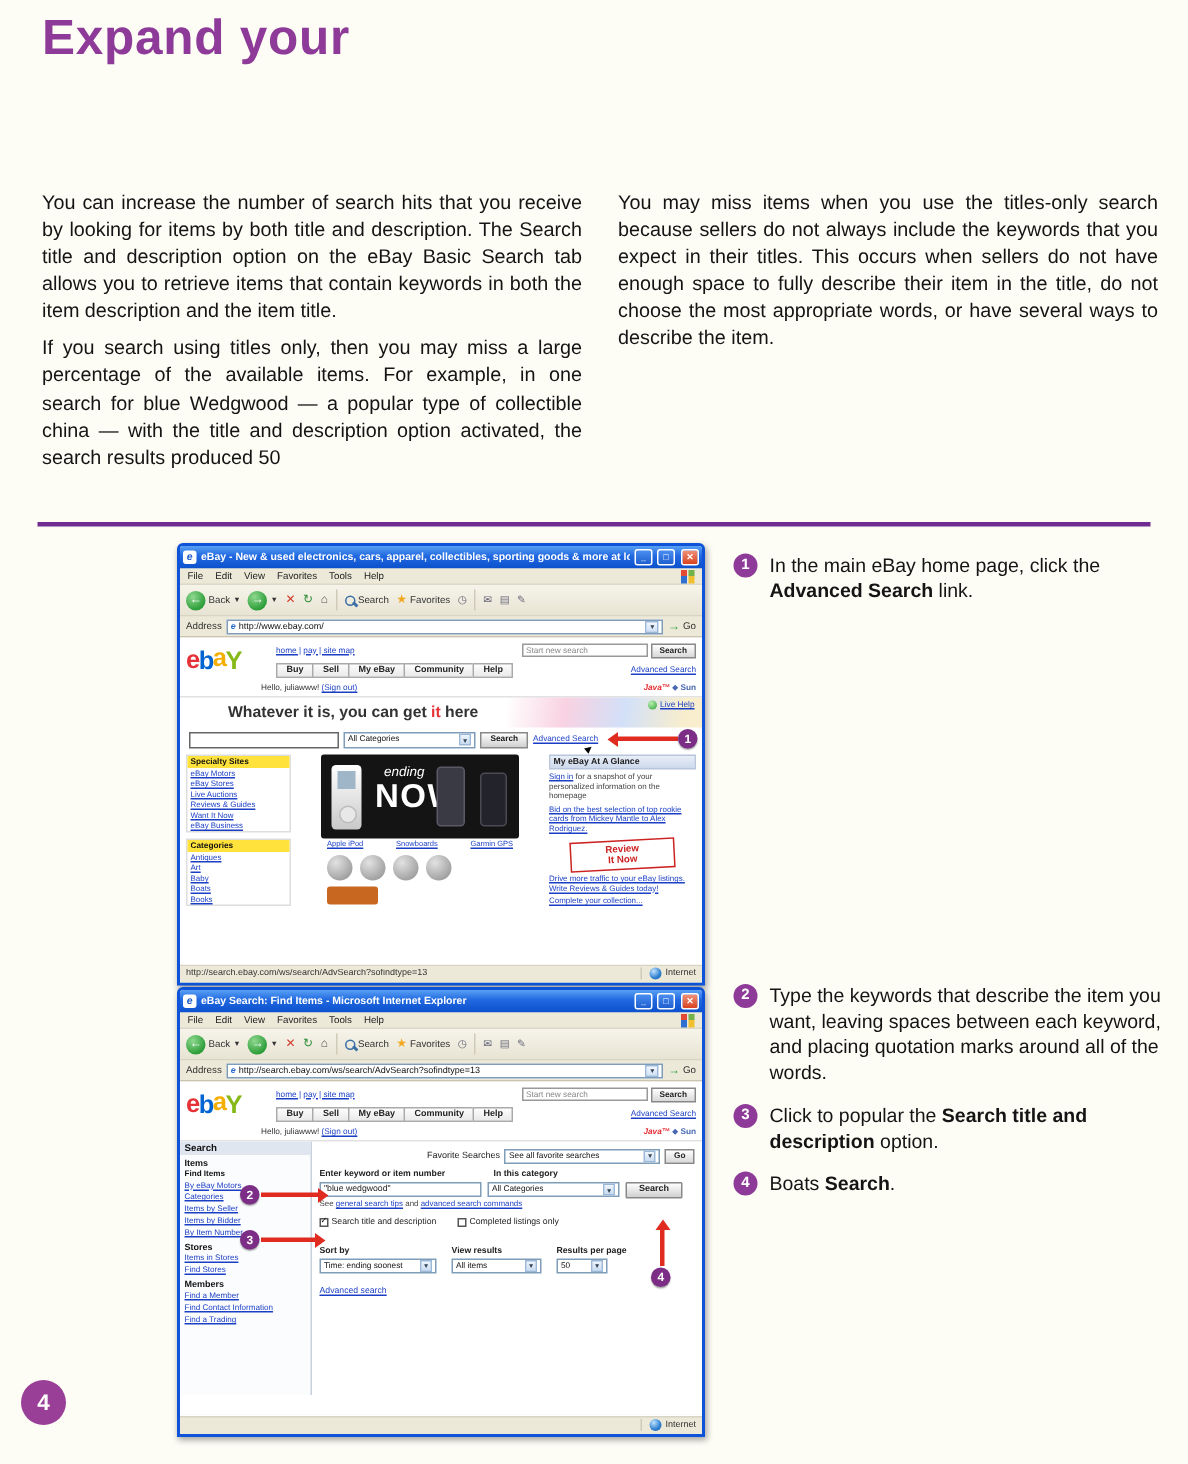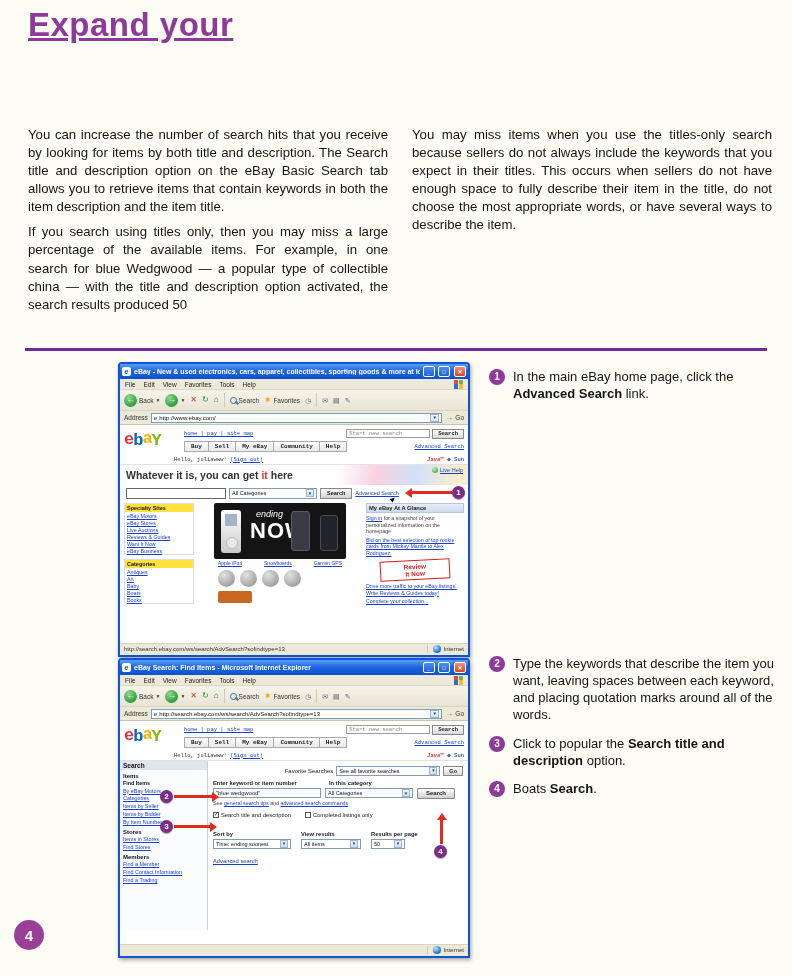--- a/index.html
+++ b/index.html
@@ -2,21 +2,21 @@
 <html><head>
 <meta charset="utf-8">
 <style>
   * { margin:0; padding:0; box-sizing:border-box; }
   html,body { width:792px; height:976px; }
   body { background:#fdfcf5; font-family:"Liberation Sans", sans-serif; position:relative; overflow:hidden; color:#141414; }
   a { text-decoration:underline; cursor:pointer; }
 
   
   .headline { position:absolute; left:28px; top:8px; line-height:1.05; }
-  .headline .l1 { font-size:33px; font-weight:bold; color:#8e3a98; letter-spacing:.5px;text-decoration:underline; }
+  .headline .l1 { font-size:33px; font-weight:bold; color:#8e3a98; letter-spacing:.5px; }
   .headline .l2 { font-size:47px; font-weight:bold; color:#1e82c8; letter-spacing:1px; margin-top:1px; }
 
   
   .intro { position:absolute; left:28px; top:126px; width:744px; display:flex; gap:24px; }
   .intro .col { flex:1; font-size:13.2px; line-height:1.37; text-align:justify; }
   .intro p + p { margin-top:7px; }
 
   .divider { position:absolute; left:25px; top:348px; width:742px; height:3px; background:#6f2d91; }
 
   
@@ -84,21 +84,21 @@
   .b2 .bcontent { height:222px; }
 
   .statusbar { height:13px; display:flex; align-items:center; padding:0 4px; font-size:6px; color:#333;
                background:#ece9d8; border-top:1px solid #fff; box-shadow:inset 0 1px 0 #d8d4c4; }
   .status-left { flex:1; display:flex; align-items:center; gap:2px; overflow:hidden; white-space:nowrap; }
   .status-right { display:flex; align-items:center; gap:3px; border-left:1px solid #d0ccba; padding-left:5px; }
   .globe { width:8px; height:8px; border-radius:50%; background:radial-gradient(circle at 35% 30%,#bfe3ff,#2f7fd0 60%,#1d5fa8); }
 
   
   .blue-link { color:#1b3fc4; text-decoration:underline; }
-  .eb-header { height:40px; display:flex; gap:6px; padding:2px 4px 0; border-bottom:1px solid #e2e2e2;font-family:Liberation Mono, monospace; }
+  .eb-header { height:40px; display:flex; gap:6px; padding:2px 4px 0; border-bottom:1px solid #e2e2e2; }
   .eb-logo { font-size:17px; font-weight:bold; letter-spacing:-1px; line-height:1; padding-top:4px; width:44px; }
   .eb-logo .le{color:#e53238}
   .eb-logo .lb{color:#0064d2; position:relative; top:1px;}
   .eb-logo .la{color:#f5af02; position:relative; top:-1px;}
   .eb-logo .ly{color:#86b817; position:relative; top:1px;}
   .eb-hmain { flex:1; }
   .eb-hrow { display:flex; align-items:center; height:13px; }
   .eb-hrow:nth-child(2){ height:13px; }
   .eb-hrow:nth-child(3){ height:12px; }
   .eb-toplinks { font-size:5.5px; margin-left:10px; color:#1b3fc4; text-decoration:underline; }
@@ -115,21 +115,21 @@
   .eb-greet { font-size:5.5px; color:#333; }
   .eb-greet .blue-link { font-size:5.5px; }
   .eb-java { margin-left:auto; font-size:5.5px; font-weight:bold; }
   .java-txt { color:#e53238; font-style:italic; }
   .sun-txt { color:#4968b0; }
   .live-help { position:absolute; right:5px; top:42px; display:flex; align-items:center; gap:2px; font-size:5.5px; z-index:3; }
   .lh-dot { width:6px; height:6px; border-radius:50%; background:radial-gradient(circle at 35% 30%,#b8f0b0,#2f9e38); }
 
   
   .eb-tagline { height:20px; display:flex; align-items:center; padding:0 6px; position:relative; }
-  .tl-text { font-size:10.5px; font-weight:bold; color:#333; position:relative; z-index:1; }
+  .tl-text { font-size:10.5px; font-weight:bold; color:#333; position:relative; z-index:1;margin-left:26px; }
   .tl-red { color:#e53238; }
   .tl-art { position:absolute; right:0; top:0; width:130px; height:20px; opacity:.75;
             background:linear-gradient(100deg,rgba(255,255,255,0) 0%,#f6c3d8 30%,#c3d6f6 60%,#f6e8bd 90%); }
   .home-searchrow { height:16px; display:flex; align-items:center; gap:3px; padding:0 6px; }
   .home-input { width:100px; height:11px; border:1px solid #666; background:#fff; }
   .sel { height:10px; background:#fff; border:1px solid #7f9db9; display:flex; align-items:center;
          gap:2px; padding:0 2px; font-size:5.5px; color:#111; overflow:hidden; white-space:nowrap; }
   .sel-arrow { margin-left:auto; flex:0 0 8px; width:8px; height:8px; background:linear-gradient(#eef4fc,#cadcf0);
                border:1px solid #9cb8d8; font-size:4.5px; display:flex; align-items:center; justify-content:center; color:#345; }
   .home-select { width:88px; height:11px; }

